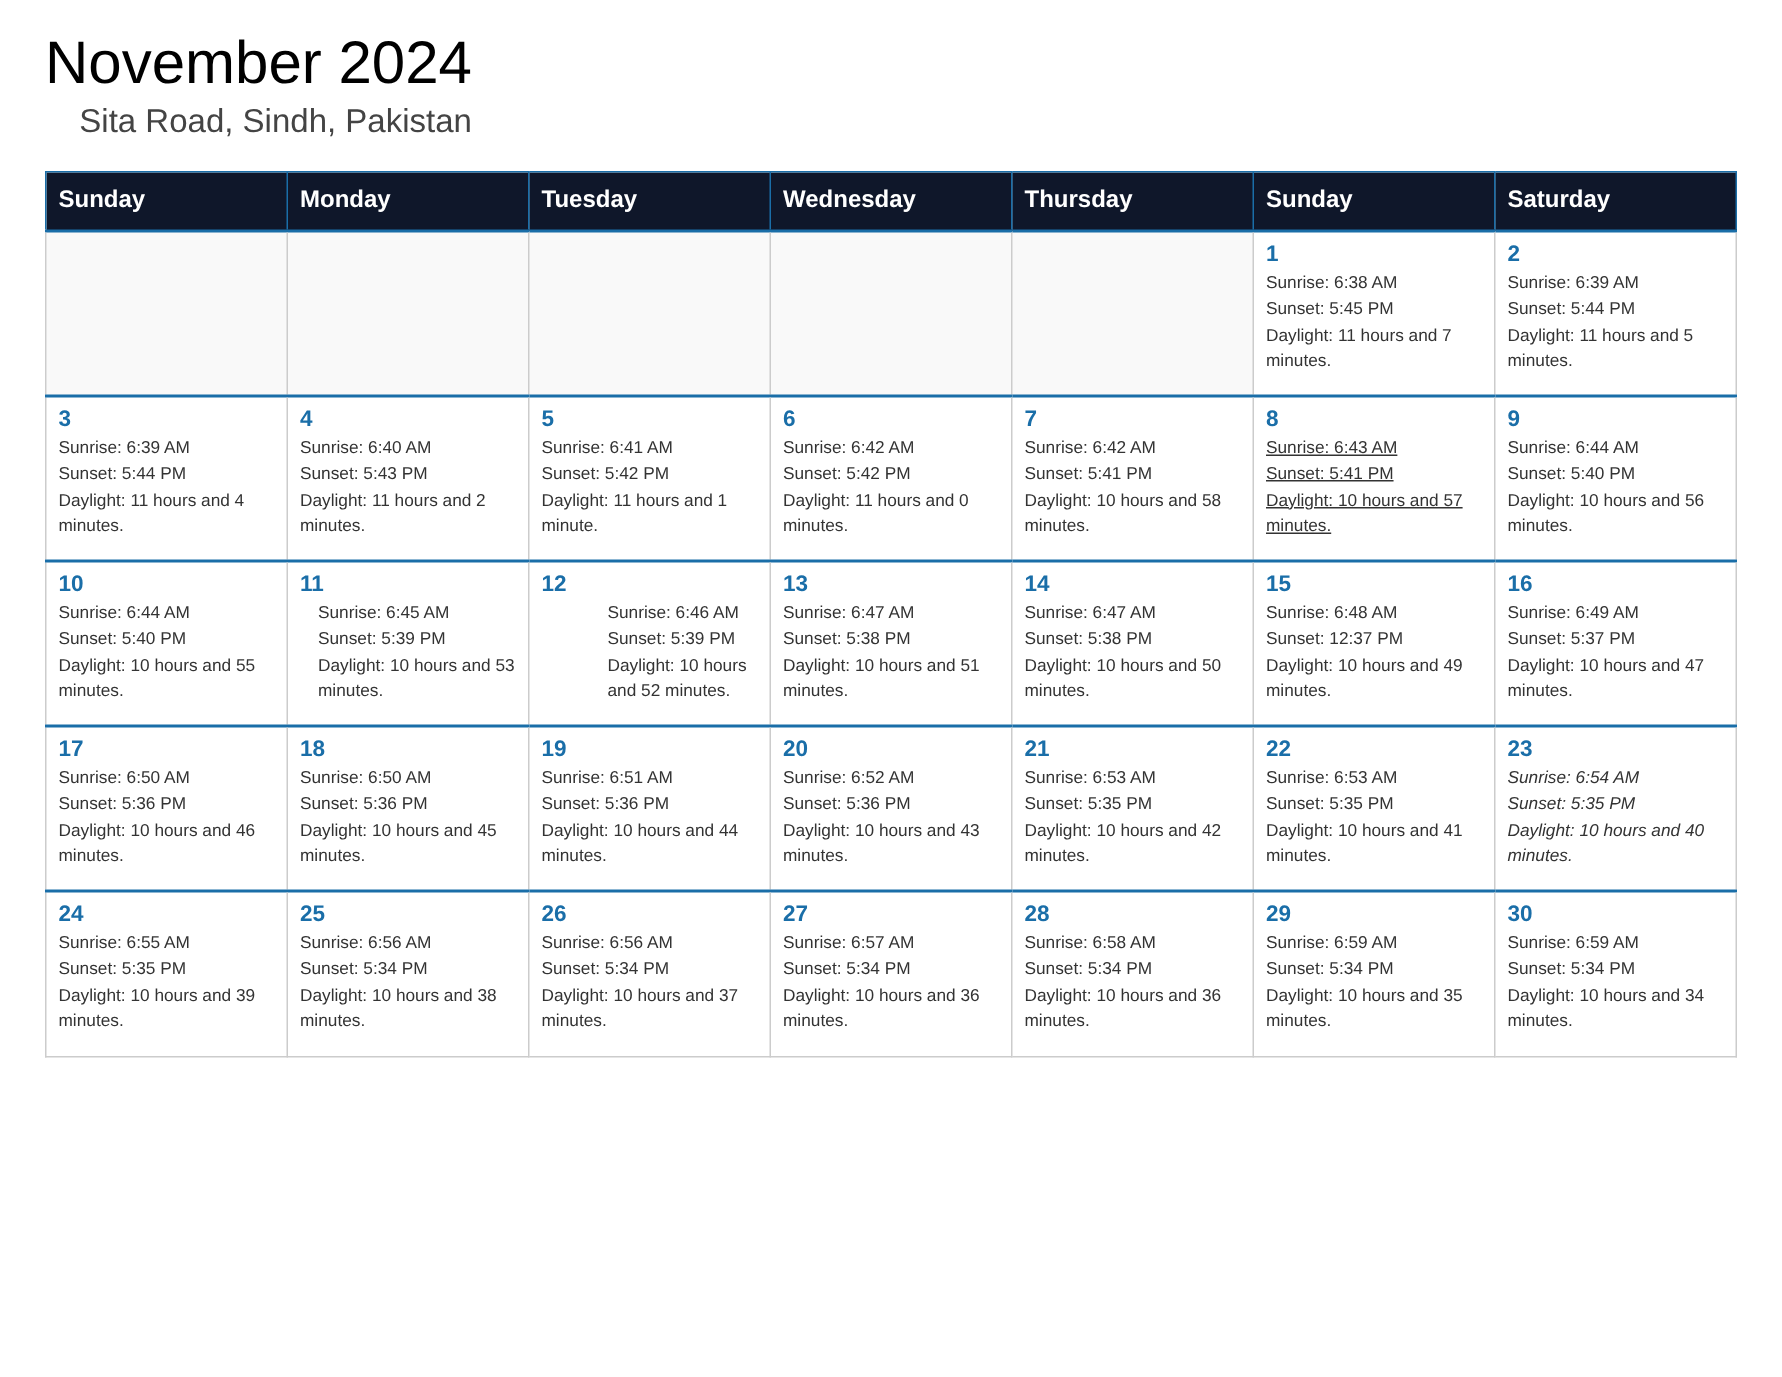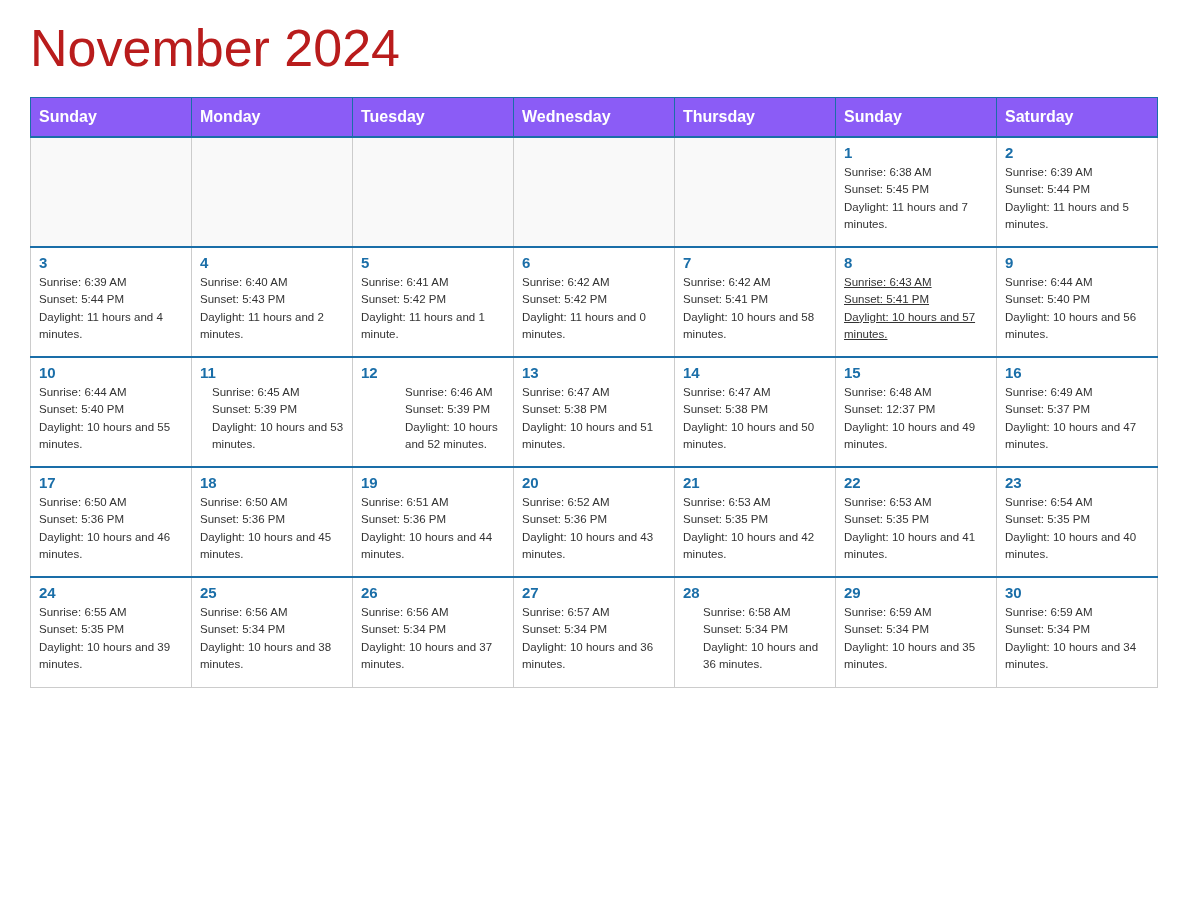--- a/index.html
+++ b/index.html
@@ -41,37 +41,37 @@
       border-bottom: 18px solid #1a7abf;
       margin-left: 2px;
       vertical-align: middle;
       position: relative;
       top: -4px;
     }
     .title-block {
       text-align: right;
     }
     .month-title {
-      font-size: 52px;
+      font-size: 40px;
       font-weight: normal;
-      color: #b91c1c;
+      color: #000000;
       line-height: 1.1;
     }
     .location {
       font-size: 22px;
       color: #444;
       margin-top: 4px;
     }
     .calendar {
       width: 100%;
       border-collapse: collapse;
       border: 1px solid #aaa;
     }
     .calendar th {
-      background-color: #8b5cf6;
+      background-color: #0f172a;
       color: #fff;
       font-size: 16px;
       font-weight: bold;
       padding: 10px 8px;
       text-align: left;
       border: 1px solid #1a6ea8;
     }
     .calendar td {
       width: calc(100% / 7);
       vertical-align: top;
@@ -97,20 +97,21 @@
     .week-row td {
       border-top: 2px solid #1a6ea8;
     }
   </style>
 </head>
 <body>
 
 <div class="header">
   <div class="title-block">
     <div class="month-title">November 2024</div>
+    <div class="location">Sita Road, Sindh, Pakistan</div>
   </div>
 </div>
 
 <table class="calendar">
   <thead>
     <tr>
     <th>Sunday</th>
         <th>Monday</th>
         <th>Tuesday</th>
         <th>Wednesday</th>
@@ -259,21 +260,21 @@
 Daylight: 10 hours and 42 minutes.</div>
         </td>
         <td>
           <div class="day-number">22</div>
           <div class="day-info" style="white-space: pre-line;">Sunrise: 6:53 AM
 Sunset: 5:35 PM
 Daylight: 10 hours and 41 minutes.</div>
         </td>
         <td>
           <div class="day-number">23</div>
-          <div class="day-info" style="white-space: pre-line;">Sunrise: 6:54 AM
+          <div class="day-info" style="white-space: pre-line; font-style: italic;">Sunrise: 6:54 AM
 Sunset: 5:35 PM
 Daylight: 10 hours and 40 minutes.</div>
         </td>
       </tr>
       <tr class="week-row">
         <td>
           <div class="day-number">24</div>
           <div class="day-info" style="white-space: pre-line;">Sunrise: 6:55 AM
 Sunset: 5:35 PM
 Daylight: 10 hours and 39 minutes.</div>
@@ -291,21 +292,21 @@
 Daylight: 10 hours and 37 minutes.</div>
         </td>
         <td>
           <div class="day-number">27</div>
           <div class="day-info" style="white-space: pre-line;">Sunrise: 6:57 AM
 Sunset: 5:34 PM
 Daylight: 10 hours and 36 minutes.</div>
         </td>
         <td>
           <div class="day-number">28</div>
-          <div class="day-info" style="white-space: pre-line; margin-left: 20px;">Sunrise: 6:58 AM
+          <div class="day-info" style="white-space: pre-line;">Sunrise: 6:58 AM
 Sunset: 5:34 PM
 Daylight: 10 hours and 36 minutes.</div>
         </td>
         <td>
           <div class="day-number">29</div>
           <div class="day-info" style="white-space: pre-line;">Sunrise: 6:59 AM
 Sunset: 5:34 PM
 Daylight: 10 hours and 35 minutes.</div>
         </td>
         <td>

